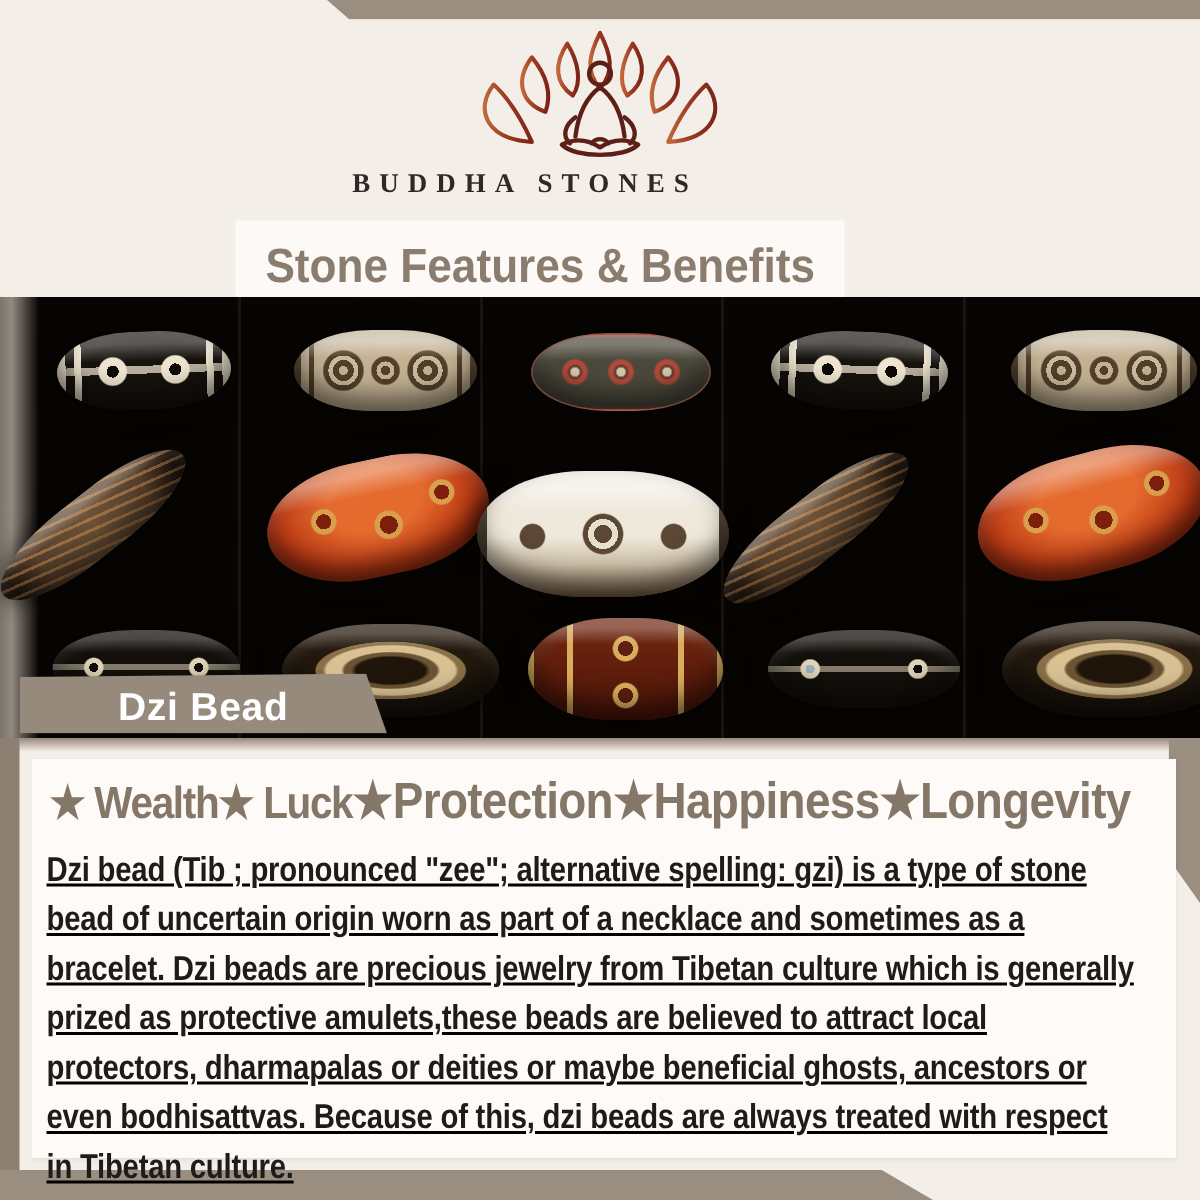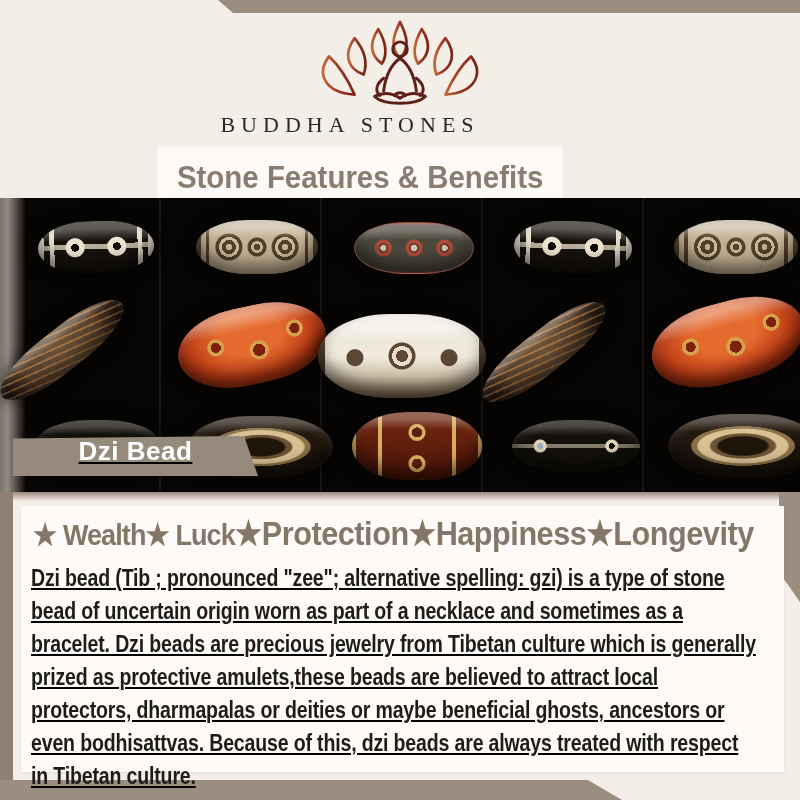--- a/index.html
+++ b/index.html
@@ -17,21 +17,21 @@
   .bottom-bar{position:absolute;left:0;top:780px;width:622px;height:20px;background:var(--accent);
     clip-path:polygon(0 0,94.5% 0,100% 100%,0 100%);}
   .left-strip{position:absolute;left:0;top:492px;width:13px;height:308px;background:#8d8073;}
   .right-tab{position:absolute;left:779px;top:492px;width:21px;height:110px;background:var(--accent);
     clip-path:polygon(0 0,100% 0,100% 100%,0 73%);}
 
   
   .logo-wrap{position:absolute;left:0;top:18px;width:800px;text-align:center;}
   .logo-wrap svg{display:inline-block;}
   .brand-name{position:absolute;left:0;top:112px;width:700px;text-align:center;
-    font-family:"Liberation Serif","DejaVu Serif",serif;font-size:22px;font-weight:400;
+    font-family:"Liberation Serif","DejaVu Serif",serif;font-size:18px;font-weight:700;
     letter-spacing:6px;color:#2f2826;}
   .title-banner{position:absolute;left:157px;top:147px;width:406px;height:60px;background:#fcf9f6;
     display:flex;align-items:center;justify-content:center;}
   .page-title{font-size:32px;font-weight:bold;color:var(--title-text);letter-spacing:0;
     transform:scaleX(.92);white-space:nowrap;}
 
   
   .collage{position:absolute;left:0;top:198px;width:800px;height:294px;background:var(--collage-bg);
     overflow:hidden;
     background-image:
@@ -94,23 +94,23 @@
     radial-gradient(ellipse 38% 34% at 50% 50%,#1f150b 0 42%,#6b5433 48% 56%,#d9c194 60% 78%,#8a7048 82% 90%,rgba(0,0,0,0) 92%),
     linear-gradient(180deg,#2a1d10,#16100a);}
   .bead--redbrown_gold{background-image:
     linear-gradient(180deg,rgba(255,255,255,.25) 0 10%,rgba(255,255,255,0) 26%),
     radial-gradient(circle at 50% 30%,#5e1f10 0 5px,#d8ae5e 5px 8px,rgba(0,0,0,0) 9px),
     radial-gradient(circle at 50% 76%,#5e1f10 0 5px,#d8ae5e 5px 8px,rgba(0,0,0,0) 9px),
     linear-gradient(90deg,#d8ae5e 0 3%,rgba(0,0,0,0) 3% 20%,#d8ae5e 20% 23%,rgba(0,0,0,0) 23% 77%,#d8ae5e 77% 80%,rgba(0,0,0,0) 80% 97%,#d8ae5e 97%),
     linear-gradient(180deg,#75280f,#4a1408);}
 
   
-  .dzi-banner{position:absolute;left:13px;top:436px;width:245px;height:40px;background:var(--banner);
-    clip-path:polygon(0 6%,94.3% 0,100% 100%,0 100%);display:flex;align-items:flex-start;justify-content:center;
-    z-index:5;text-decoration:underline;}
+  .dzi-banner{position:absolute;left:13px;top:449px;width:245px;height:40px;background:var(--banner);
+    clip-path:polygon(0 6%,94.3% 0,100% 100%,0 100%);display:flex;align-items:flex-end;justify-content:center;
+    z-index:5;}
   .dzi-banner span{color:#fff;font-size:26px;font-weight:600;letter-spacing:.5px;padding-bottom:2px;}
 
   
   .panel{position:absolute;left:21px;top:506px;width:763px;height:266px;background:var(--panel);
     box-shadow:0 1px 3px rgba(0,0,0,.07);}
   .benefits-line{margin:7px 0 0 12px;white-space:nowrap;transform:scaleX(.9);transform-origin:0 50%;
     color:#857768;font-weight:bold;}
   .benefits-line .seg-heavy{font-size:30px;letter-spacing:-1px;}
   .benefits-line .seg-normal{font-size:34px;letter-spacing:-.5px;}
   .description{margin:9px 0 0 10px;text-decoration:underline;}

